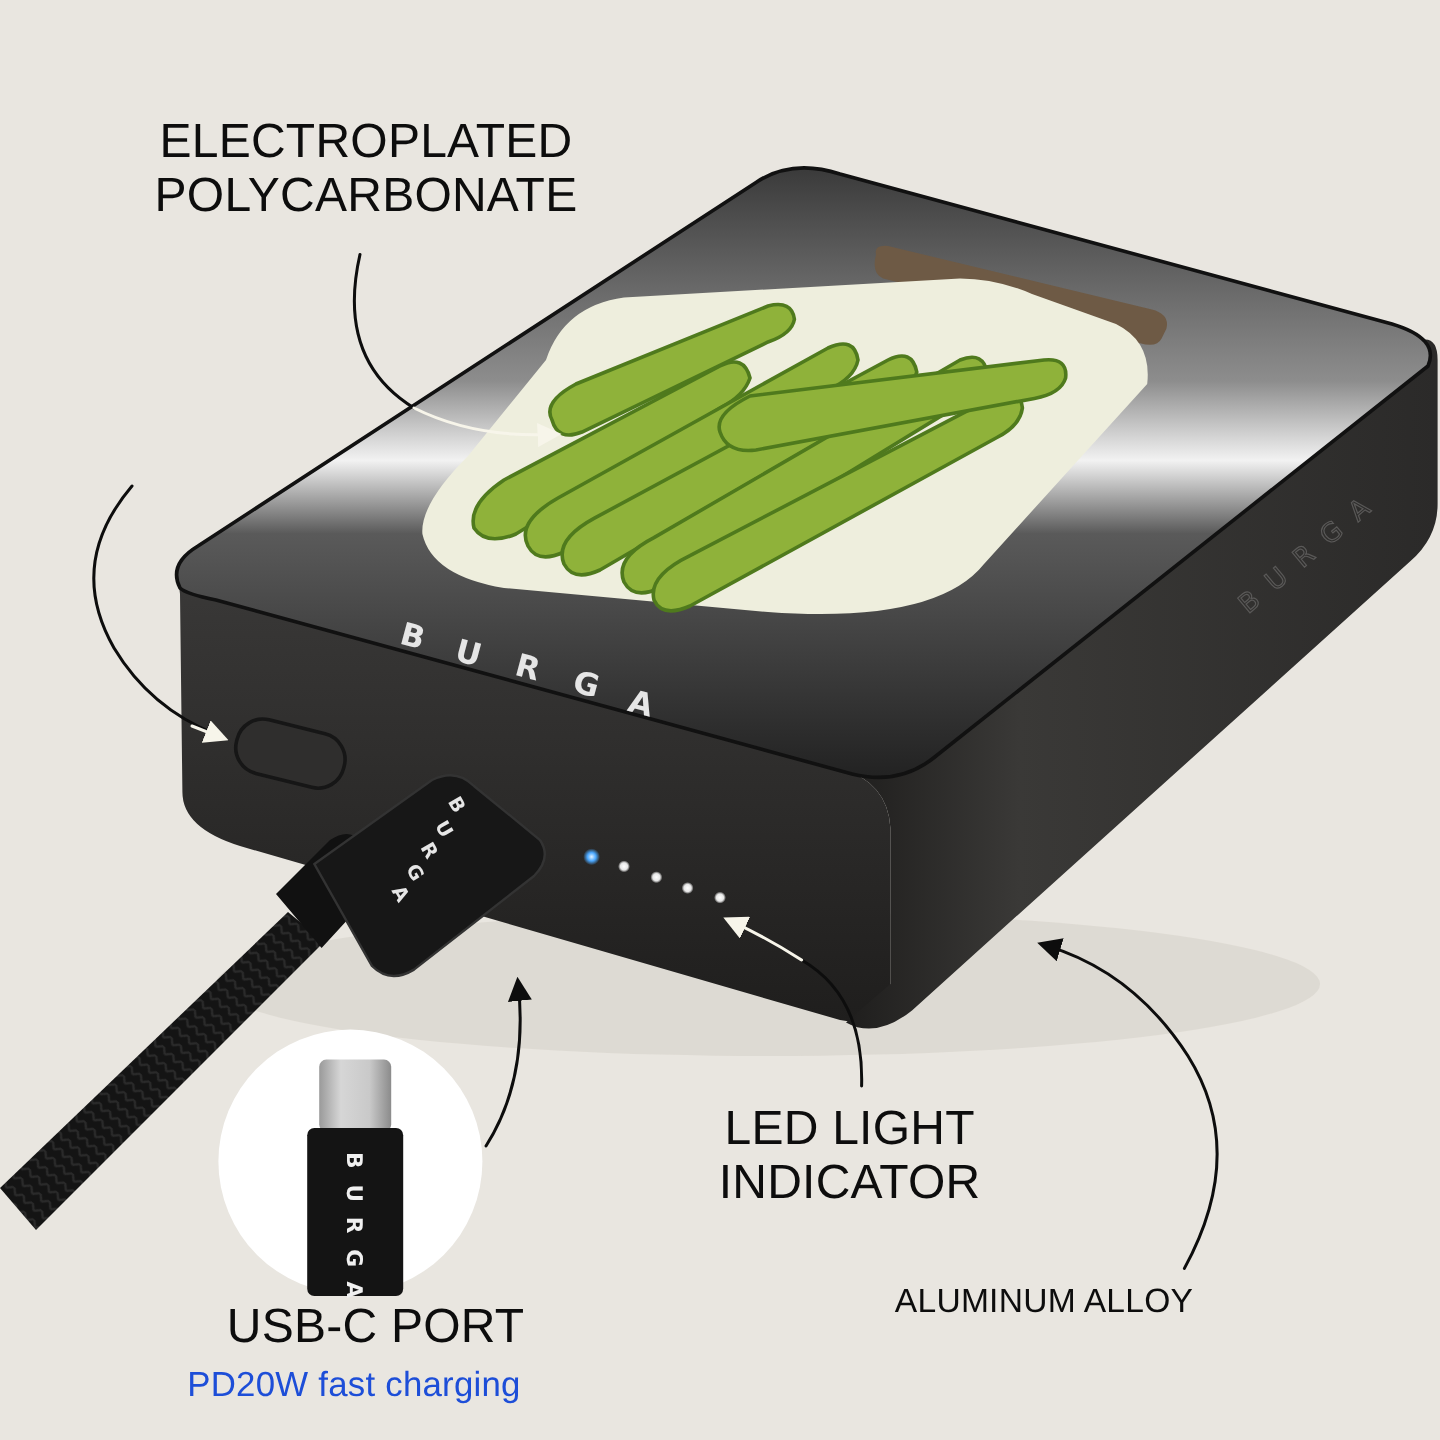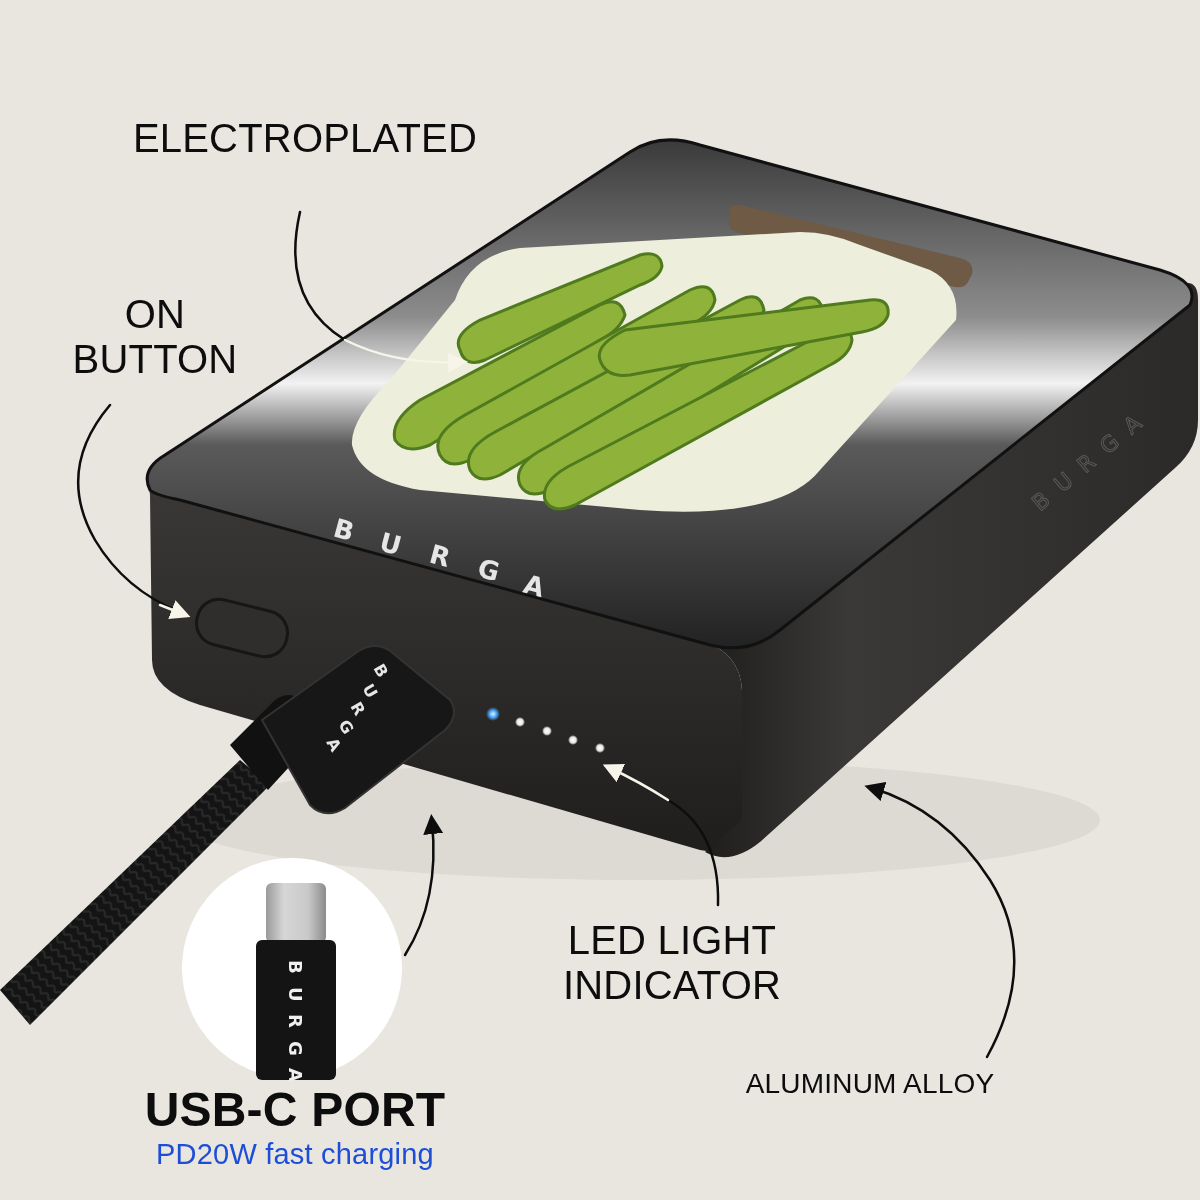--- a/index.html
+++ b/index.html
@@ -9,25 +9,25 @@
       font-family: "Liberation Sans", sans-serif;
       position: relative;
     }
     .stage { position: absolute; left: 0; top: 0; width: 1200px; height: 1200px; }
     svg.art { position: absolute; left: 0; top: 0; }
     .label {
       position: absolute; color: #0d0d0d; text-align: center;
       font-family: "Liberation Sans", sans-serif; font-weight: 400;
       line-height: 1.12; letter-spacing: 0.2px;
     }
-    .lbl-poly { left: 105px; top: 96px; width: 400px; font-size: 40px; margin-top: 20px; }
+    .lbl-poly { left: 105px; top: 96px; width: 400px; font-size: 40px; }
     .lbl-on { left: 55px; top: 292px; width: 200px; font-size: 40px; }
-    .lbl-led { left: 532px; top: 918px; width: 280px; font-size: 40px; }
+    .lbl-led { left: 568px; top: 918px; width: 280px; font-size: 40px; }
     .lbl-alu { left: 660px; top: 1068px; width: 420px; font-size: 28px; }
-    .lbl-usb { left: 130px; top: 1083px; width: 330px; font-size: 48px; font-weight: bold; }
+    .lbl-usb { left: 148px; top: 1083px; width: 330px; font-size: 40px; }
     .lbl-usb-sub { left: 120px; top: 1138px; width: 350px; font-size: 29px; color:#1d4ed8; }
   </style>
 </head>
 <body>
 
 <div class="stage">
 
   <svg class="art" width="1200" height="1200" viewBox="0 0 1200 1200">
     <defs>
       <linearGradient id="topGrad" x1="0" y1="0" x2="0" y2="1">
@@ -163,26 +163,23 @@
 
       <path d="M718 905 Q720 830 668 800" stroke="#0d0d0d"></path>
       <path d="M668 800 Q640 782 610 768" stroke="#f7f5ea" marker-end="url(#arrowWhite)"></path>
 
       <path d="M987 1057 Q1040 960 990 880 Q945 810 872 788" stroke="#0d0d0d" marker-end="url(#arrowBlack)"></path>
     </g>
   </svg>
 
   <div class="label lbl-poly">
     <div>ELECTROPLATED</div>
+    <div>POLYCARBONATE</div>
   </div>
 
-  <div class="label lbl-on">
-    <div>ON</div>
-    <div>BUTTON</div>
-  </div>
 
   <div class="label lbl-led">
     <div>LED LIGHT</div>
     <div>INDICATOR</div>
   </div>
 
   <div class="label lbl-alu">
     <div>ALUMINUM ALLOY</div>
   </div>
 

